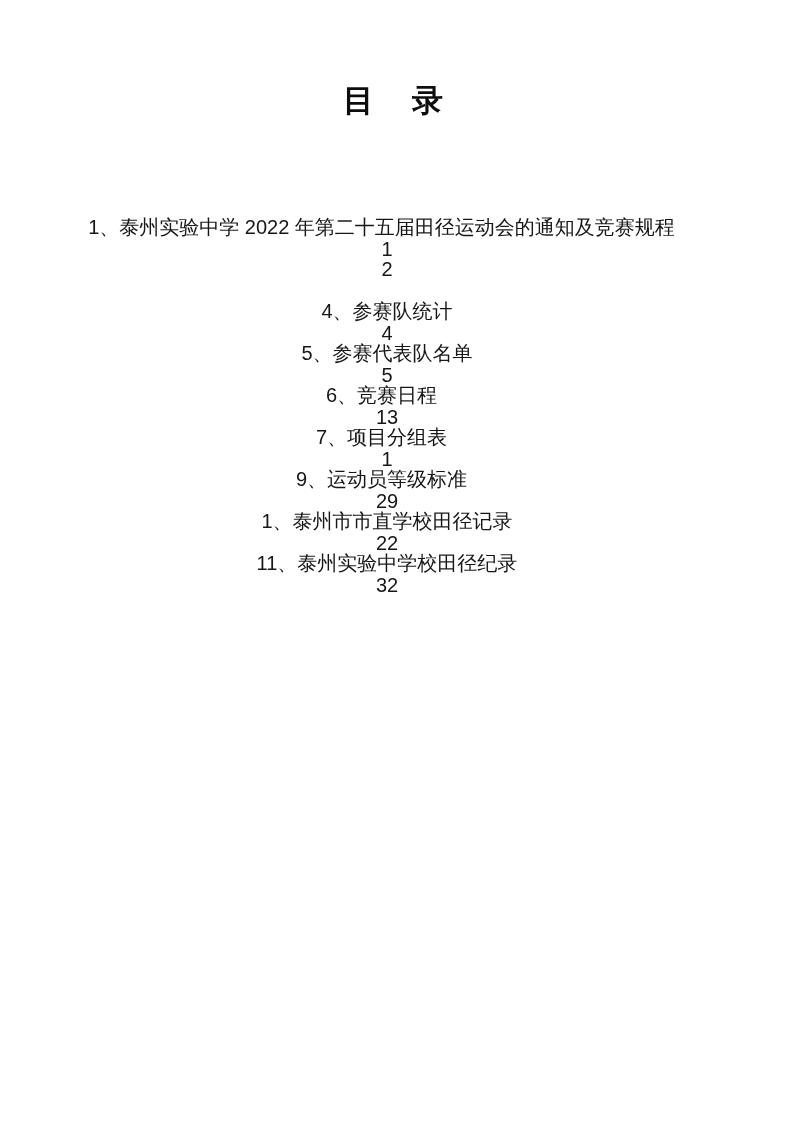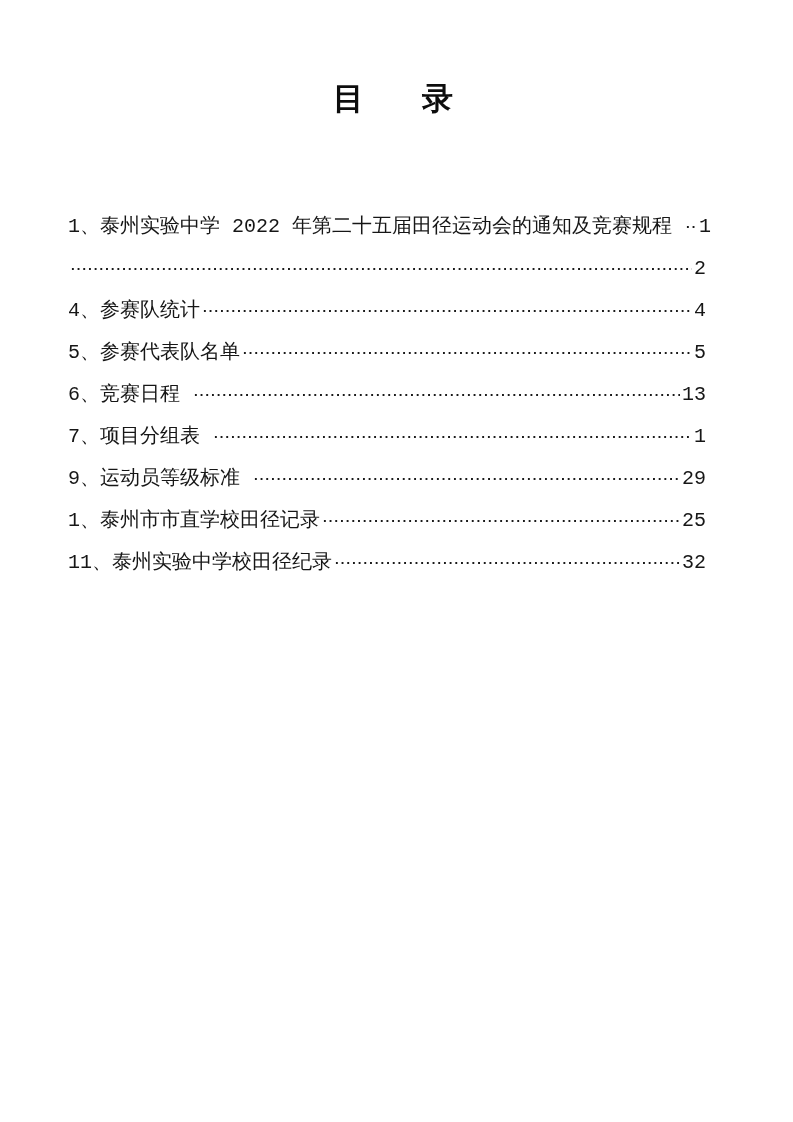--- a/index.html
+++ b/index.html
@@ -6,21 +6,21 @@
     margin: 0;
     padding: 0;
     background: #ffffff;
   }
   .page {
     position: relative;
     width: 793px;
     height: 1122px;
     background: #ffffff;
     color: #111111;
-    font-family: Liberation Mono, monospace;
+    font-family: Liberation Sans, sans-serif;
     overflow: hidden;
   }
   .doc-title {
     margin: 0;
     padding-top: 84px;
     text-align: center;
     font-size: 31px;
     line-height: 34px;
     font-weight: 700;
     letter-spacing: 7px;
@@ -34,20 +34,21 @@
   }
   .toc-row {
     display: flex;
     align-items: center;
     height: 22px;
     line-height: 22px;
     margin-bottom: 20px;
     font-size: 20px;
     color: #161616;
     white-space: nowrap;
+    flex-direction: column;
   }
   .toc-row[data-gap="1"] .toc-label {
     padding-right: 11px;
   }
   .toc-label {
     flex: 0 0 auto;
   }
   .dot-leader {
     flex: 1 1 auto;
     align-self: stretch;
@@ -111,21 +112,21 @@
 
     <div class="toc-row" data-gap="1">
       <span class="toc-label">9、运动员等级标准</span>
       <span class="dot-leader"></span>
       <span class="toc-page">29</span>
     </div>
 
     <div class="toc-row" data-gap="0">
       <span class="toc-label">1、泰州市市直学校田径记录</span>
       <span class="dot-leader"></span>
-      <span class="toc-page">25</span>
+      <span class="toc-page">22</span>
     </div>
 
     <div class="toc-row" data-gap="0">
       <span class="toc-label">11、泰州实验中学校田径纪录</span>
       <span class="dot-leader"></span>
       <span class="toc-page">32</span>
     </div>
 
   </div>
 </div>

